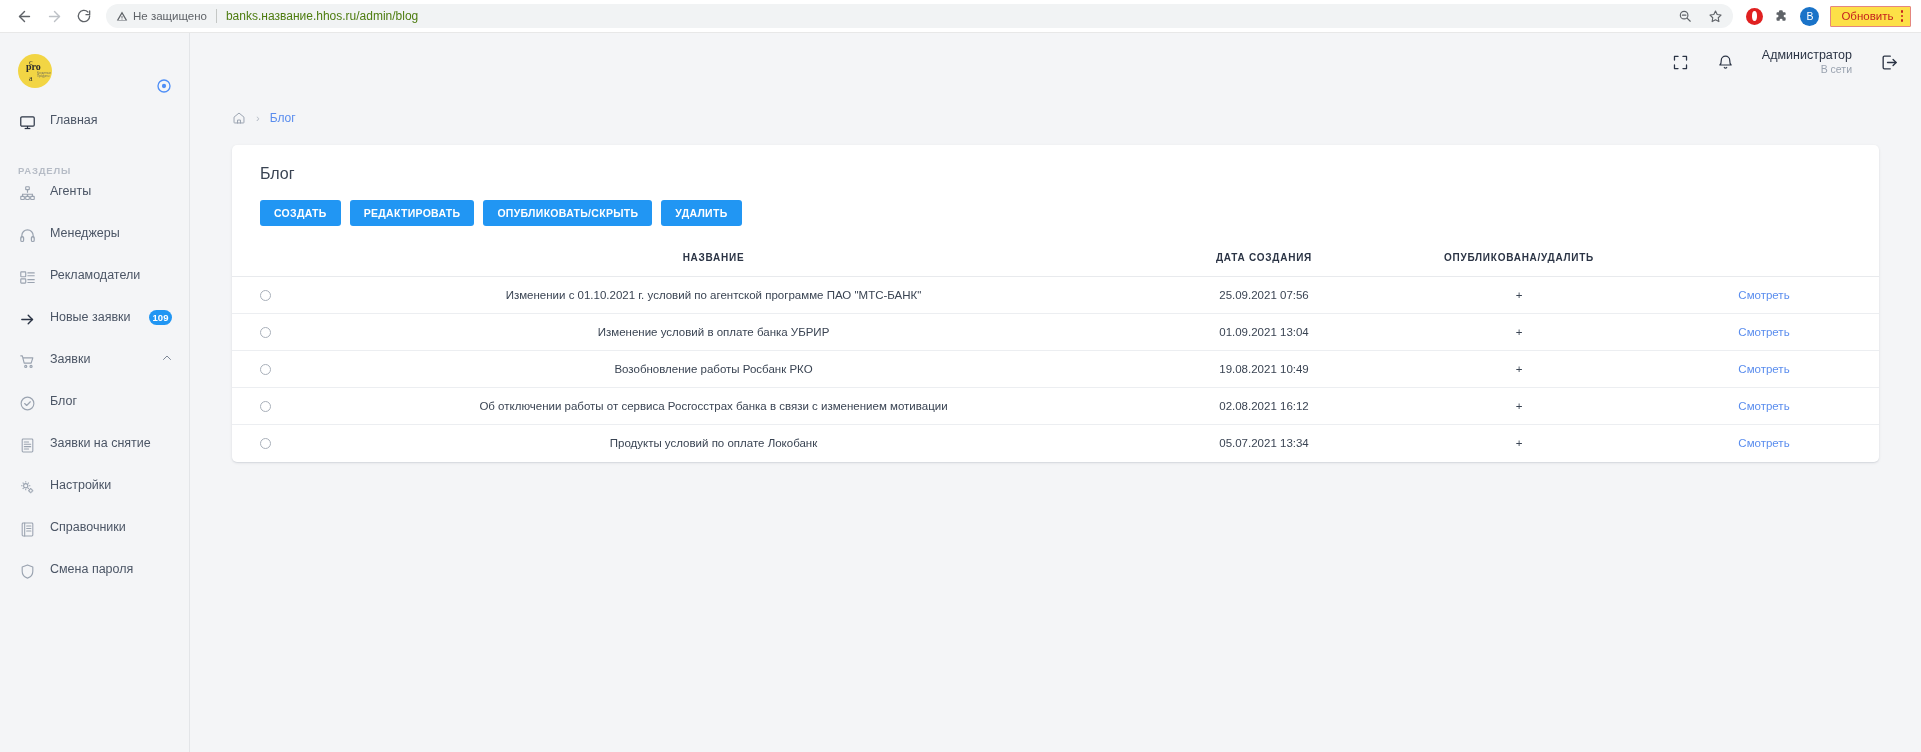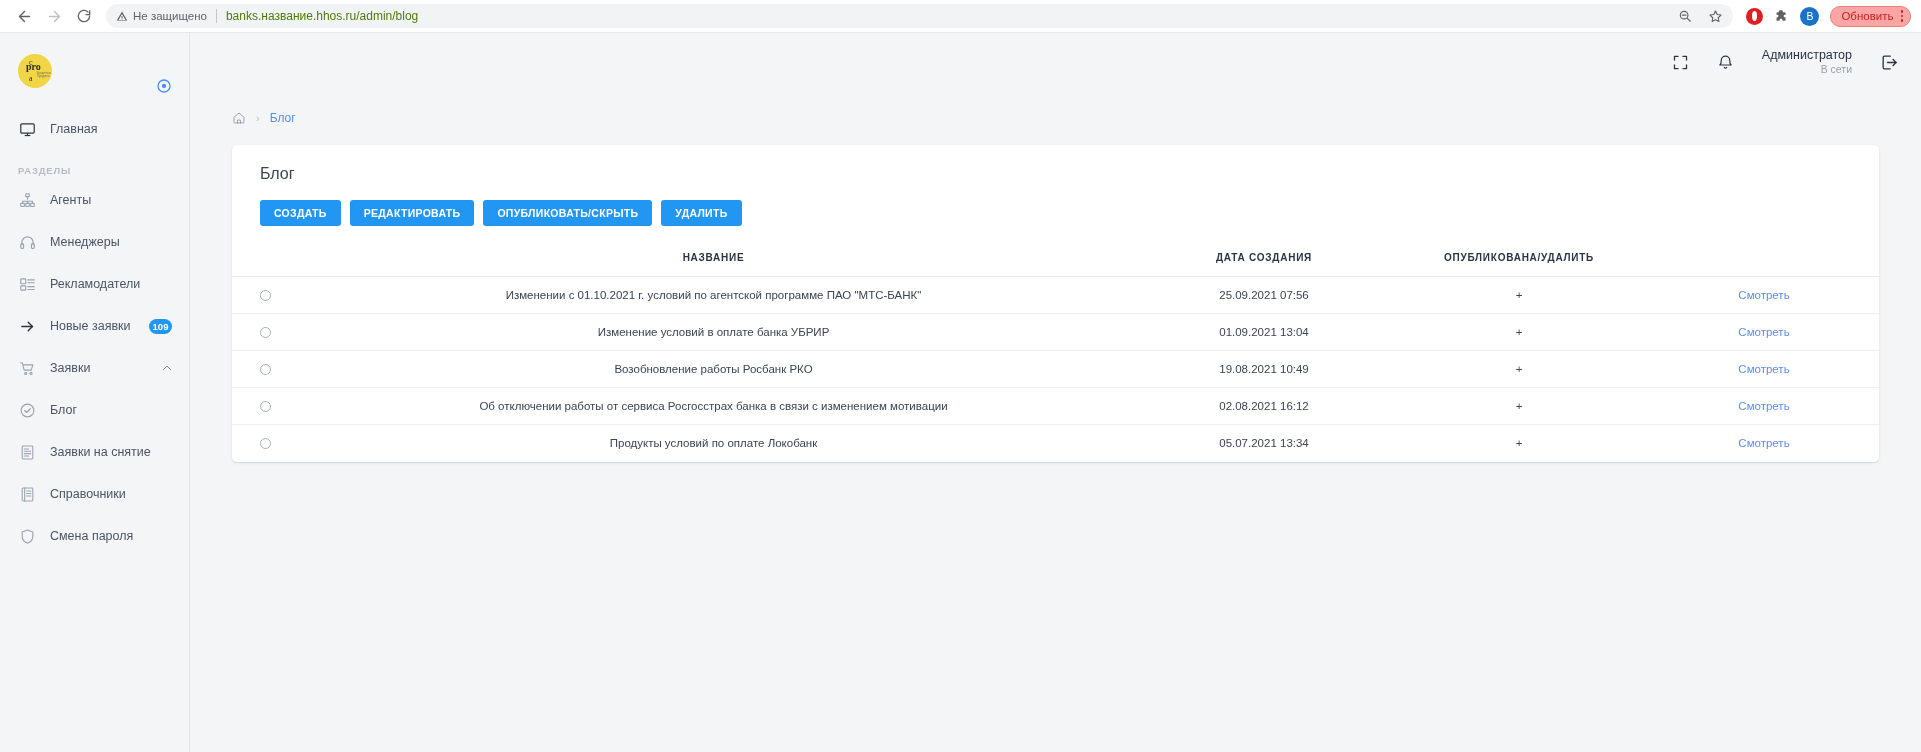--- a/index.html
+++ b/index.html
@@ -86,24 +86,24 @@
   .puzzle-icon { color: #5f6368; display:flex; }
   .profile-avatar {
     width: 19px; height: 19px; border-radius: 50%;
     background: #1a73c8; color: #fff;
     font-size: 10.5px; line-height: 19px; text-align: center;
     font-weight: 500;
   }
   .update-pill {
     display: flex; align-items: center; gap: 7px;
     border: 1px solid #e4867f;
-    background: #fca5a5;
+    background: #fde047;
     color: #c5221f;
     height: 21px;
-    border-radius: 10px;
+    border-radius: 1px;
     padding: 0 7px 0 10px;
     font-size: 11.5px;
     white-space: nowrap;
   }
   .kebab { display:flex; flex-direction: column; gap: 2px; }
   .kebab i { width: 2.5px; height: 2.5px; border-radius: 50%; background: #c5221f; display:block; }
 
   
   .app {
     display: flex;
@@ -147,21 +147,21 @@
     letter-spacing: .1px;
   }
   .collapse-target {
     position: absolute;
     right: 17px; top: 45px;
     width: 16px; height: 16px;
     color: #4e8ef7;
   }
 
   .side-item {
-    display: flex; align-items: center;
+    display: flex; 
     height: 32px;
     padding: 0 16px 0 18px;
     gap: 14px;
     color: #4b5565;
     font-size: 12.5px;
     cursor: default;
     position: relative;
   }
   .side-item .ico {
     width: 18px; height: 18px;
@@ -485,20 +485,31 @@
       <div class="side-item">
         <span class="ico">
           <svg width="17" height="17" viewBox="0 0 24 24" fill="none" stroke="currentColor" stroke-width="1.5" stroke-linecap="round">
               <rect x="4.5" y="2.8" width="15" height="18.4" rx="1.3"></rect>
               <path d="M7.5 7h6M7.5 10.3h9M7.5 13.6h9M7.5 16.9h6"></path>
             </svg>
         </span>
         <span class="lbl">Заявки на снятие</span>
       </div>
 
+      <div class="side-item">
+        <span class="ico">
+          <svg width="17" height="17" viewBox="0 0 24 24" fill="none" stroke="currentColor" stroke-width="1.5">
+              <circle cx="9.5" cy="9.5" r="3"></circle>
+              <path d="M9.5 3v2M9.5 14v2M3 9.5h2M14 9.5h2M5.2 5.2l1.4 1.4M12.4 12.4l1.4 1.4M13.8 5.2l-1.4 1.4M6.6 12.4l-1.4 1.4"></path>
+              <circle cx="16.5" cy="16.5" r="2.3"></circle>
+              <path d="M16.5 12.8v1.2M16.5 19v1.2M12.8 16.5H14M19 16.5h1.2"></path>
+            </svg>
+        </span>
+        <span class="lbl">Настройки</span>
+      </div>
 
       <div class="side-item">
         <span class="ico">
           <svg width="17" height="17" viewBox="0 0 24 24" fill="none" stroke="currentColor" stroke-width="1.5" stroke-linecap="round">
               <rect x="4.5" y="2.8" width="15" height="18.4" rx="1.3"></rect>
               <path d="M8 2.8v18.4"></path>
               <path d="M10.8 7h6M10.8 10.5h6M10.8 14h6"></path>
             </svg>
         </span>
         <span class="lbl">Справочники</span>

